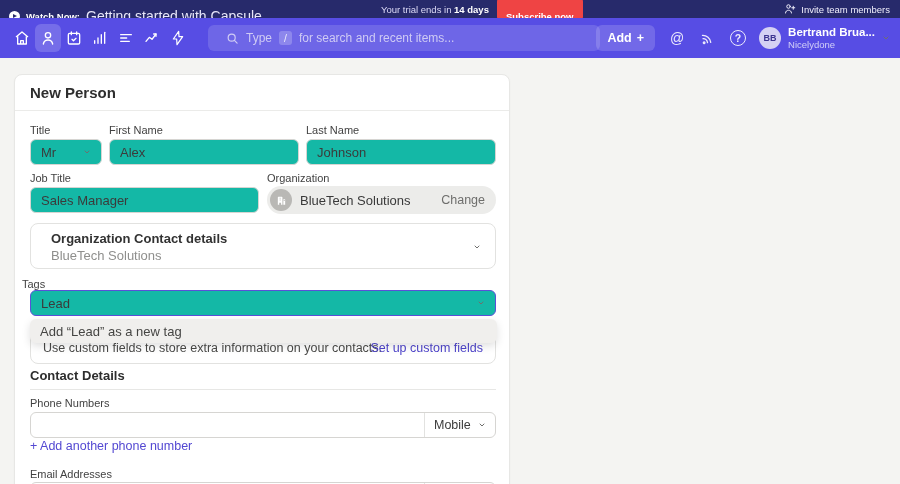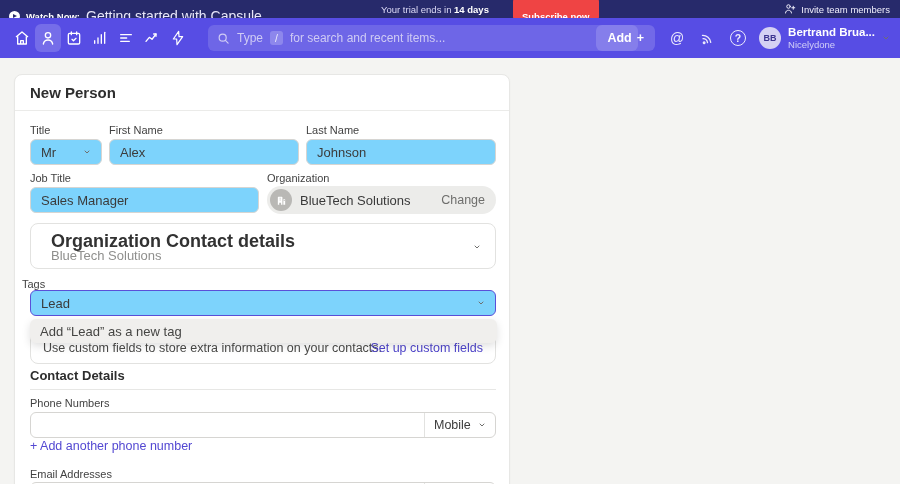--- a/index.html
+++ b/index.html
@@ -7,62 +7,62 @@
   body { font-family:"Liberation Sans", sans-serif; background:#f4f4f2; position:relative; }
   svg { display:block; }
 
   
   .topbar { position:absolute; left:0; top:0; width:900px; height:18px; background:#272a6b; color:#fff; }
   .topbar .left { position:absolute; left:9px; top:0; height:32px; display:flex; align-items:center; gap:6px; }
   .topbar .watch-label { font-size:9.5px; font-weight:700; }
   .topbar .watch-text { font-size:14px; font-weight:400; color:#e8e7fa; }
   .playcircle { width:11px; height:11px; border-radius:50%; background:#fff; position:relative; }
   .playcircle::after { content:""; position:absolute; left:4px; top:3px; border-left:4px solid #272a6b; border-top:2.5px solid transparent; border-bottom:2.5px solid transparent; }
-  .topbar .trial { position:absolute; left:381px; top:0; height:18px; display:flex; align-items:center; gap:24px; }
+  .topbar .trial { position:absolute; left:381px; top:0; height:18px; display:flex; align-items:center; gap:8px; }
   .trial-text { font-size:9.5px; color:#dcdaf6; }
   .trial-text b { color:#fff; font-weight:700; }
   .subscribe-btn { font-size:9.5px; font-weight:600; color:#fff; background:#ef4444; border:none; border-radius:8px; padding:17px 9px 3px; cursor:pointer; }
   .topbar .invite { position:absolute; right:10px; top:0; height:18px; display:flex; align-items:center; gap:5px; font-size:9.5px; color:#f0effc; }
 
   
   .navbar { position:absolute; left:0; top:18px; width:900px; height:40px; background:#574de4; color:#fff; }
   .nav-icons { position:absolute; left:9px; top:0; height:40px; display:flex; align-items:center; }
   .nav-icon-btn { width:26px; height:28px; display:flex; align-items:center; justify-content:center; border-radius:6px; color:#fff; cursor:pointer; }
   .nav-icon-btn.active { background:rgba(255,255,255,0.18); }
-  .searchbar { position:absolute; left:208px; top:7px; width:430px; height:26px; background:rgba(255,255,255,0.14); border-radius:6px; display:flex; align-items:center; padding:0 9px; gap:7px; color:#cfcbf4; font-size:12px; cursor:text; }
+  .searchbar { position:absolute; left:208px; top:7px; width:392px; height:26px; background:rgba(255,255,255,0.14); border-radius:6px; display:flex; align-items:center; padding:0 18px; gap:7px; color:#cfcbf4; font-size:12px; cursor:text; }
   .slash-key { background:rgba(255,255,255,0.22); color:#eceafc; border-radius:3px; font-size:10.5px; padding:1px 5px; line-height:12px; }
   .nav-right { position:absolute; right:10px; top:0; height:40px; display:flex; align-items:center; gap:13px; }
   .add-btn { height:26px; padding:0 11px; background:rgba(255,255,255,0.16); border:none; border-radius:6px; color:#fff; font-size:12.5px; font-weight:600; display:flex; align-items:center; gap:5px; cursor:pointer; font-family:inherit; }
   .nav-glyph { width:18px; height:18px; display:flex; align-items:center; justify-content:center; color:#eceafc; cursor:pointer; }
   .user-chip { display:flex; align-items:center; gap:7px; cursor:pointer; }
   .avatar { width:22px; height:22px; border-radius:50%; background:#d5d1f3; color:#3d3590; font-size:9px; font-weight:700; display:flex; align-items:center; justify-content:center; }
   .user-name { font-size:11.5px; font-weight:600; line-height:13px; }
   .user-org { font-size:9.5px; color:rgba(255,255,255,0.72); line-height:11px; }
 
   
   .content { position:absolute; left:0; top:58px; width:900px; height:426px; background:#f4f4f2; }
   .card { position:absolute; left:14px; top:16px; width:496px; height:440px; background:#fff; border:1px solid #e7e7e5; border-radius:8px; box-shadow:0 1px 2px rgba(0,0,0,0.04); }
   .card-header { position:absolute; left:0; top:0; width:100%; height:36px; border-bottom:1px solid #ebebe9; display:flex; align-items:center; padding:0 15px; }
   .card-title { font-size:15px; font-weight:700; color:#2e2e2e; }
 
   .field-label { position:absolute; font-size:11px; color:#424242; }
-  .tbox { position:absolute; height:26px; border:1px solid #d6d5d2; border-radius:6px; background:#7dd3fc; font-size:13px; color:#3b3b3b; display:flex; align-items:center; padding:0 10px; }
+  .tbox { position:absolute; height:26px; border:1px solid #d6d5d2; border-radius:6px; background:#14b8a6; font-size:13px; color:#3b3b3b; display:flex; align-items:center; padding:0 10px; }
   input.tbox { font-family:inherit; outline:none; }
   .selectbox { justify-content:space-between; cursor:pointer; }
   .caret { width:8px; height:8px; color:#6f6f6d; flex:0 0 auto; }
 
   
   .org-pill { position:absolute; height:28px; background:#ececea; border-radius:14px; display:flex; align-items:center; padding:0 11px 0 3px; gap:8px; }
   .org-avatar { width:22px; height:22px; border-radius:50%; background:#b9b8b5; color:#fff; display:flex; align-items:center; justify-content:center; }
   .org-name { font-size:13px; color:#3a3a3a; flex:1; }
   .change-link { font-size:12.5px; color:#6e6e6c; cursor:pointer; }
 
   
   .orgbox { position:absolute; left:15px; top:148px; width:466px; height:46px; border:1px solid #e2e2e0; border-radius:8px; cursor:pointer; }
-  .orgbox-title { position:absolute; left:20px; top:7px; font-size:18px; font-weight:700; color:#323232; }
+  .orgbox-title { position:absolute; left:20px; top:7px; font-size:13px; font-weight:700; color:#323232; }
   .orgbox-sub { position:absolute; left:20px; top:24px; font-size:13px; color:#8f8f8d; }
   .orgbox .caret { position:absolute; right:14px; top:19px; }
 
   
   .tags-input { left:15px; top:215px; width:466px; border:1.5px solid #5a50d8; justify-content:space-between; }
   .tag-dropdown { position:absolute; left:15px; top:244px; width:467px; height:24px; background:#f0efed; border-radius:6px; box-shadow:0 3px 8px rgba(0,0,0,0.13); display:flex; align-items:center; padding:0 10px; font-size:13px; color:#454543; cursor:pointer; z-index:5; }
 
   
   .custombox { position:absolute; left:15px; top:251px; width:466px; height:38px; border:1px solid #e2e2e0; border-radius:8px; }
   .custombox .msg { position:absolute; left:12px; bottom:8px; font-size:12.5px; color:#4a4a48; }

